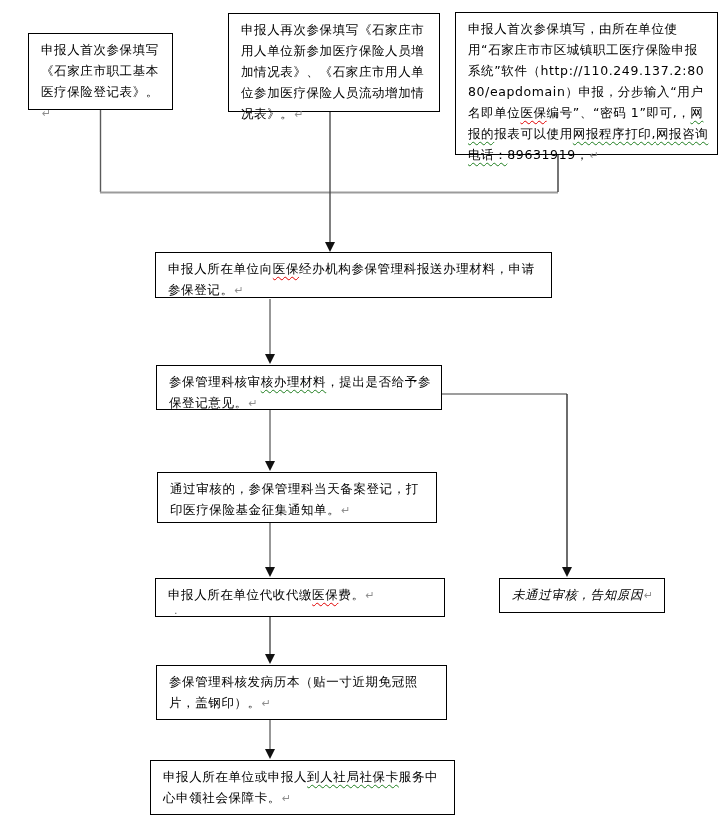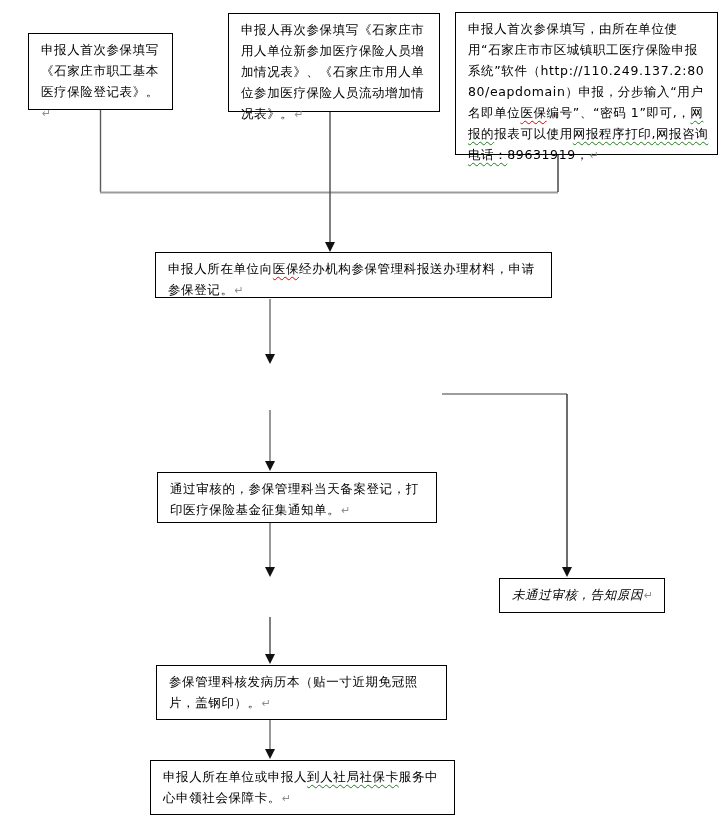--- a/index.html
+++ b/index.html
@@ -104,25 +104,32 @@
   </div>
 
   <div class="fbox" id="b3">
     <span><span>申报人首次参保填写，由所在单位使用“石家庄市市区城镇职工医疗保险申报系统”软件（http://110.249.137.2:8080/eapdomain）申报，分步输入“用户名即单位</span><span class="seg-red">医保</span><span>编号”、“密码 1”即可,，</span><span class="seg-green">网报的</span><span>报表可以使用</span><span class="seg-green">网报程序打印,</span><span class="seg-green">网报咨询电话：</span><span>89631919，</span><span class="seg-pilcrow">↵</span></span>
   </div>
 
   <div class="fbox" id="b4">
     <span><span>申报人所在单位向</span><span class="seg-red">医保</span><span>经办机构参保管理科报送办理材料，申请参保登记。</span><span class="seg-pilcrow">↵</span></span>
   </div>
 
+  <div class="fbox" id="b5">
+    <span><span>参保管理科核审</span><span class="seg-green">核办理材料</span><span>，提出是否给予参保登记意见。</span><span class="seg-pilcrow">↵</span></span>
+  </div>
 
   <div class="fbox" id="b6">
     <span><span>通过审核的，参保管理科当天备案登记，打印医疗保险基金征集通知单。</span><span class="seg-pilcrow">↵</span></span>
   </div>
 
+  <div class="fbox" id="b7">
+    <span><span>申报人所在单位代收代缴</span><span class="seg-red">医保</span><span>费。</span><span class="seg-pilcrow">↵</span></span>
+    <div class="footnote">.</div>
+  </div>
 
   <div class="fbox" id="b8">
     <span><span>未通过审核，告知原因</span><span class="seg-pilcrow">↵</span></span>
   </div>
 
   <div class="fbox" id="b9">
     <span><span>参保管理科核发病历本（贴一寸近期免冠照片，盖钢印）。</span><span class="seg-pilcrow">↵</span></span>
   </div>
 
   <div class="fbox" id="b10">

